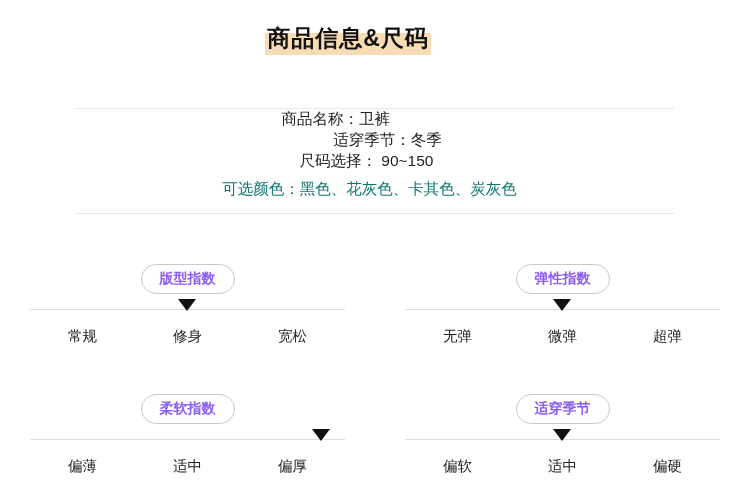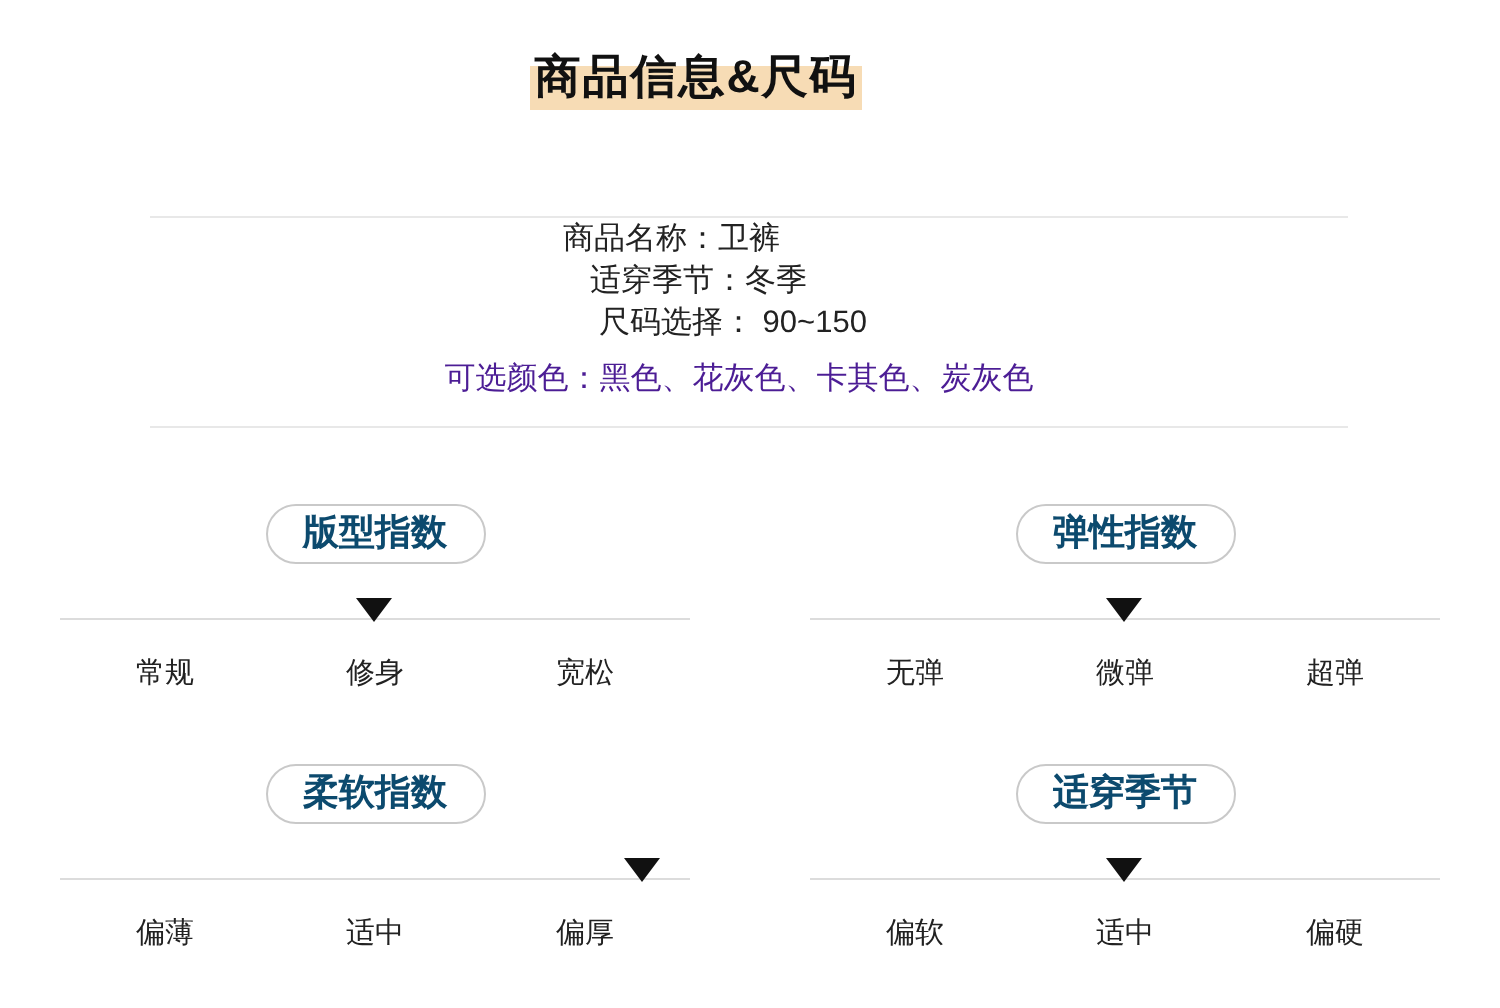--- a/index.html
+++ b/index.html
@@ -62,29 +62,29 @@
     display: flex;
     align-items: center;
     height: 56px;
     font-size: 15.5px;
     color: #222222;
     padding-left: 26px;
     box-sizing: border-box;
     flex-direction: column;
   }
   .info-cell-name { width: 212px; }
-  .info-cell-season { width: 185px; }
+  .info-cell-season { width: 185px; text-align: center; }
   .info-cell-size { width: 176px; }
   .info-row-2 {
     display: flex;
     align-items: center;
     justify-content: center;
     height: 48px;
     font-size: 15.5px;
-    color: #4c1d95;
+    color: #0f766e;
     padding-right: 10px;
     box-sizing: border-box;
   }
 
   
   .indicators {
     position: absolute;
     left: 0;
     top: 243px;
     width: 750px;
@@ -100,25 +100,26 @@
   .ind-pill-row {
     width: 100%;
     text-align: center;
     padding-top: 9px;
   }
   .ind-pill {
     display: inline-block;
     border: 1px solid #c9c9c9;
     border-radius: 20px;
     padding: 4px 18px 5px 18px;
-    font-size: 18px;
+    font-size: 14px;
     font-weight: bold;
-    color: #0c4a6e;
+    color: #8b5cf6;
     line-height: 19px;
     background: #ffffff;
+    margin-top: 12px;
   }
   .ind-scale {
     position: absolute;
     left: 30px;
     top: 66px;
     width: 315px;
     height: 1px;
     background: #dcdcdc;
   }
   .ind-arrow {

